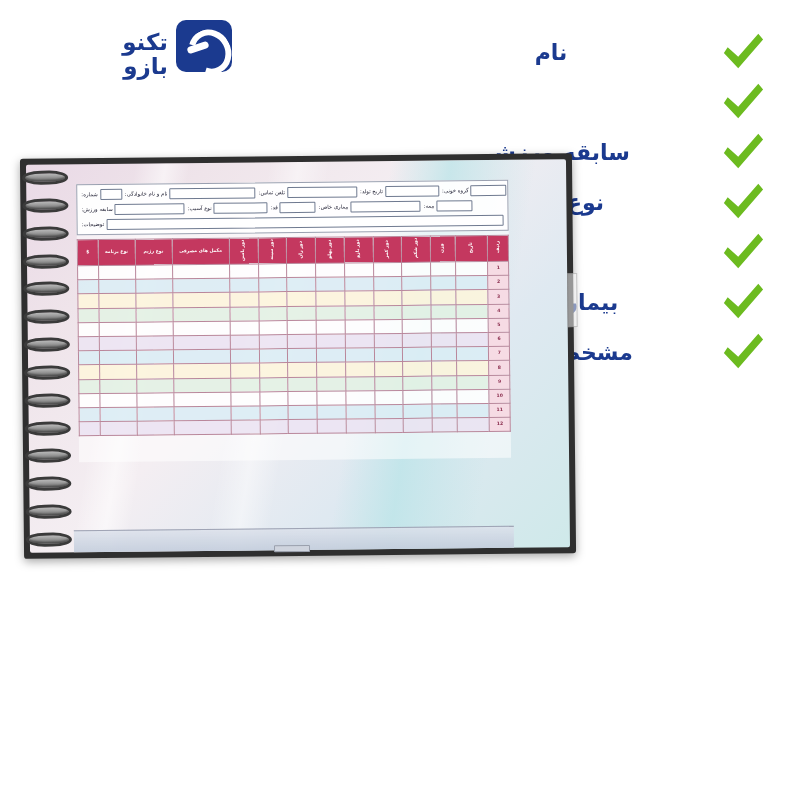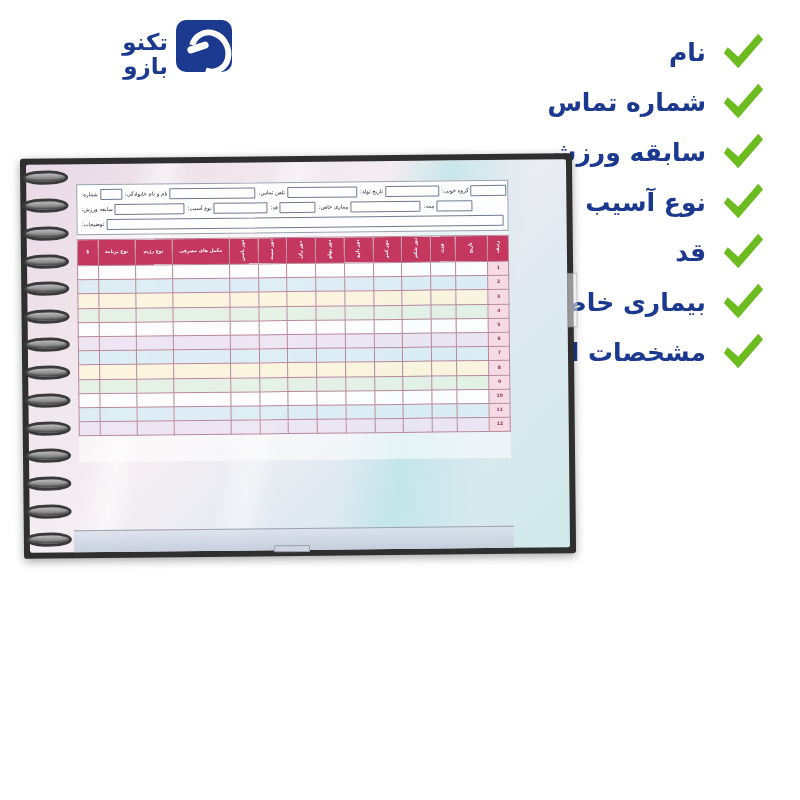--- a/index.html
+++ b/index.html
@@ -81,24 +81,24 @@
     gap: 14px;
     height: 48px;
   }
   .check-mark {
     flex: 0 0 auto;
     width: 46px; height: 44px;
     position: relative;
   }
   .check-label {
     flex: 1 1 auto;
-    text-align: right;
+    text-align: center;
     color: #1b3a8f;
     font-weight: bold;
-    font-size: 25px;
+    font-size: 22px;
     white-space: nowrap;
   }
 
   
   .notebook {
     position: absolute;
     left: 22px; top: 156px;
     width: 552px; height: 400px;
     transform: rotate(-0.6deg);
   }
@@ -269,21 +269,20 @@
       </span>
       <span class="check-label">نام</span>
     </div>
 
     <div class="check-row">
       <span class="check-mark">
         <svg viewBox="0 0 48 46" width="46" height="44" aria-hidden="true">
           <path d="M4 24 L8 18 L19 28 L40 4 L45 10 L19 40 Z" fill="#6cbb1f"></path>
         </svg>
       </span>
-      <span class="check-label">شماره تماس</span>
     </div>
 
 
 
 
     <div class="check-row">
       <span class="check-mark">
         <svg viewBox="0 0 48 46" width="46" height="44" aria-hidden="true">
           <path d="M4 24 L8 18 L19 28 L40 4 L45 10 L19 40 Z" fill="#6cbb1f"></path>
         </svg>

